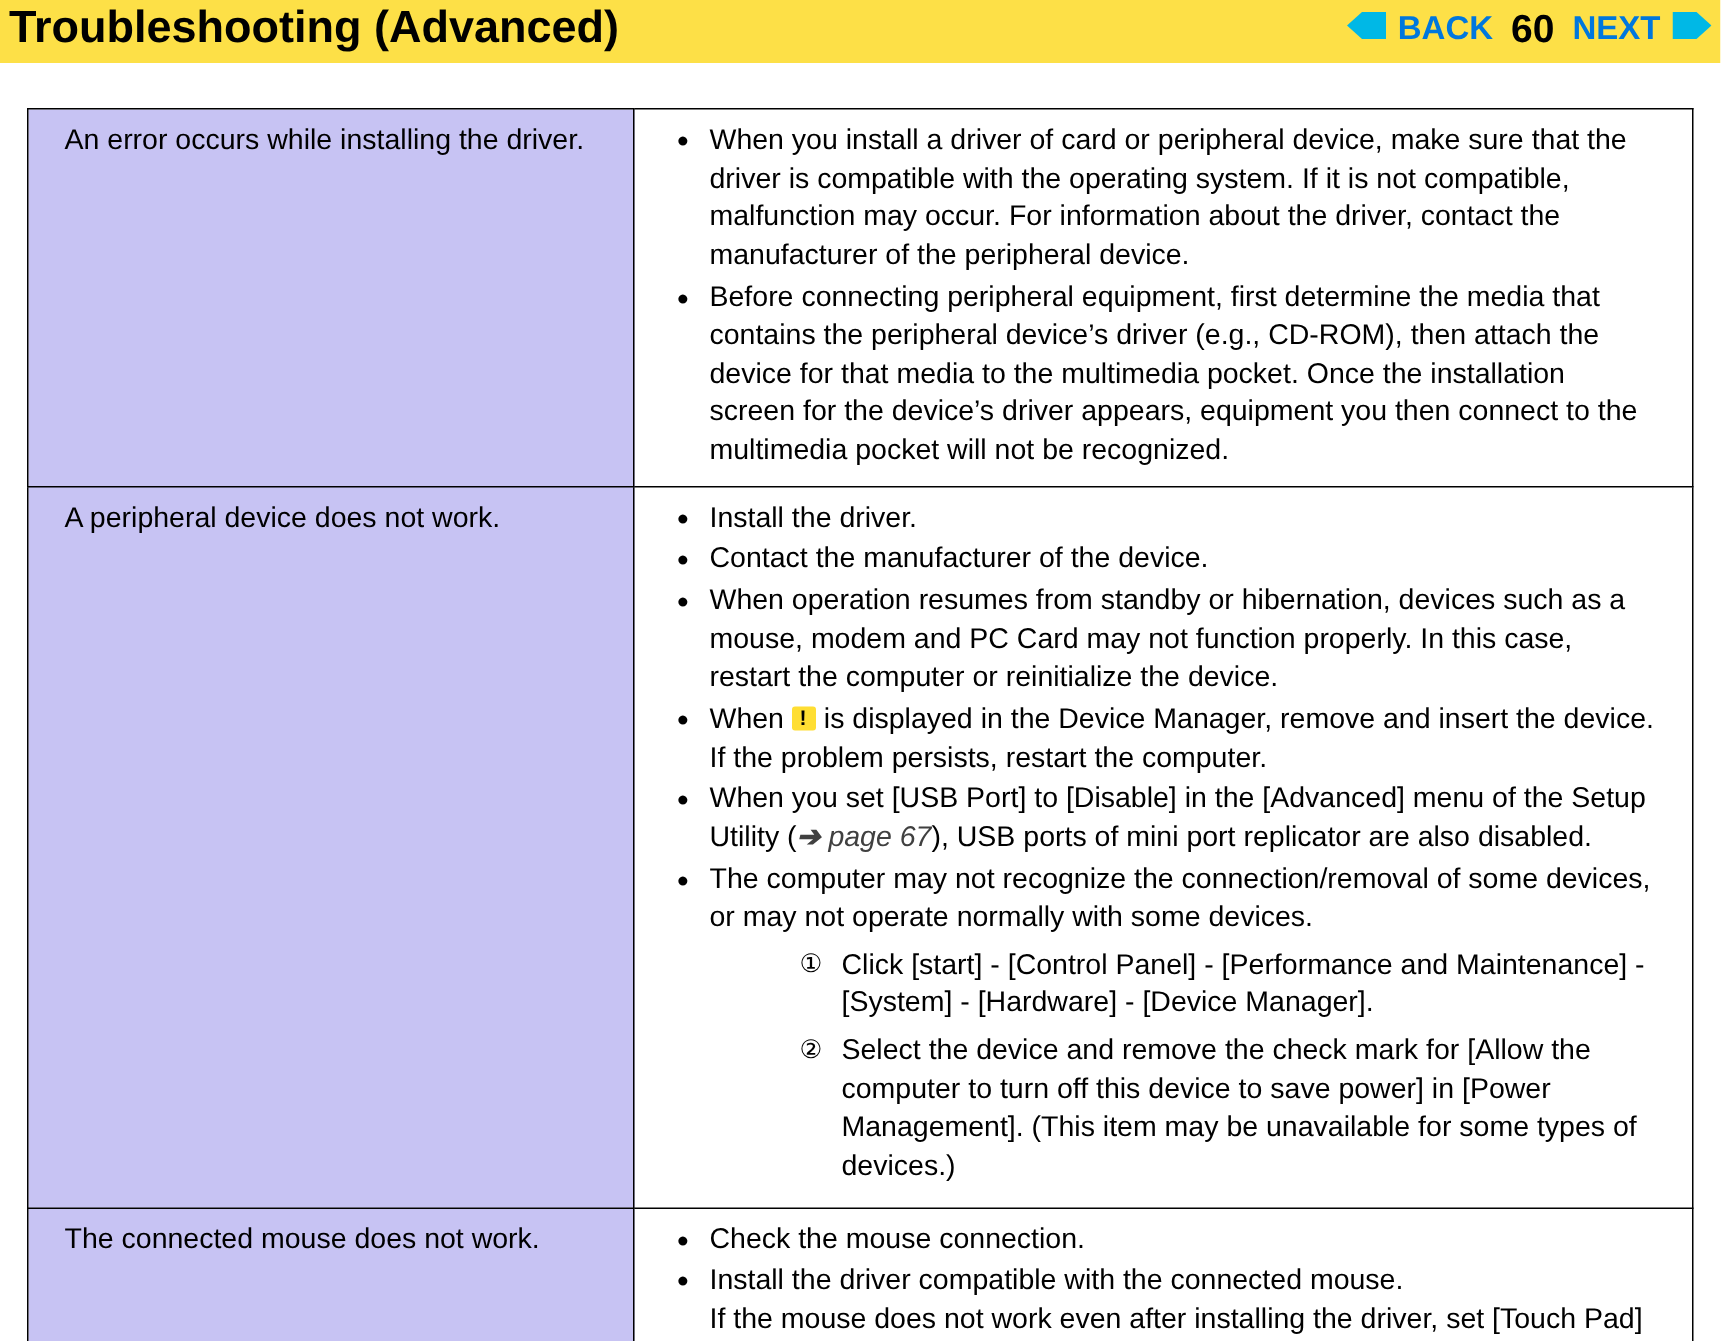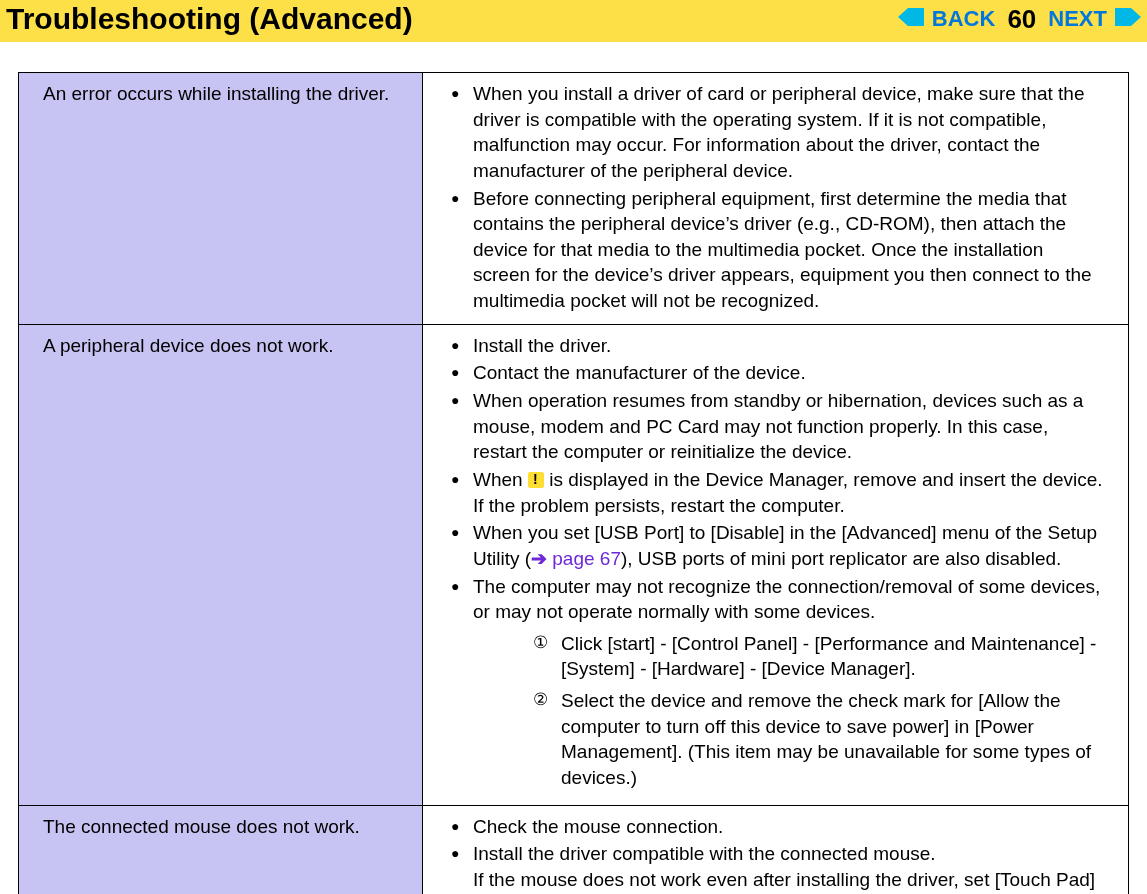--- a/index.html
+++ b/index.html
@@ -93,21 +93,22 @@
     margin: 0 0 2px 0;
   }
   ul.sol > li::before {
     content: "●";
     position: absolute;
     left: -22px;
     font-size: 14px;
     top: 3px;
   }
   .link {
-    color: #6d28d9;
+    color: #404040;
+    font-style: italic;
   }
   .link .link-arrow {
     font-weight: bold;
   }
   .circnum-list {
     margin: 6px 0 0 60px;
     padding: 0;
   }
   .circnum-item {
     list-style: none;

